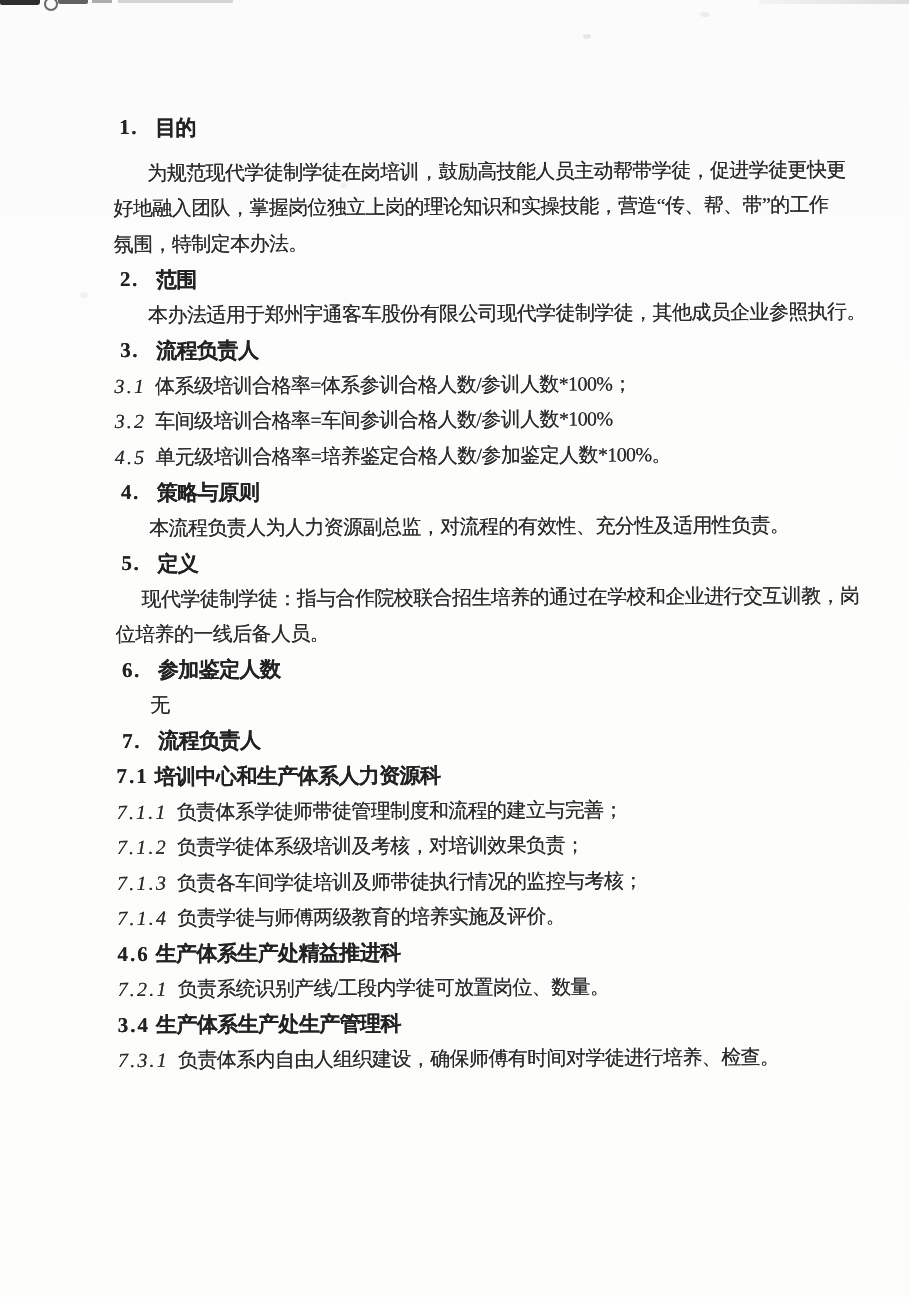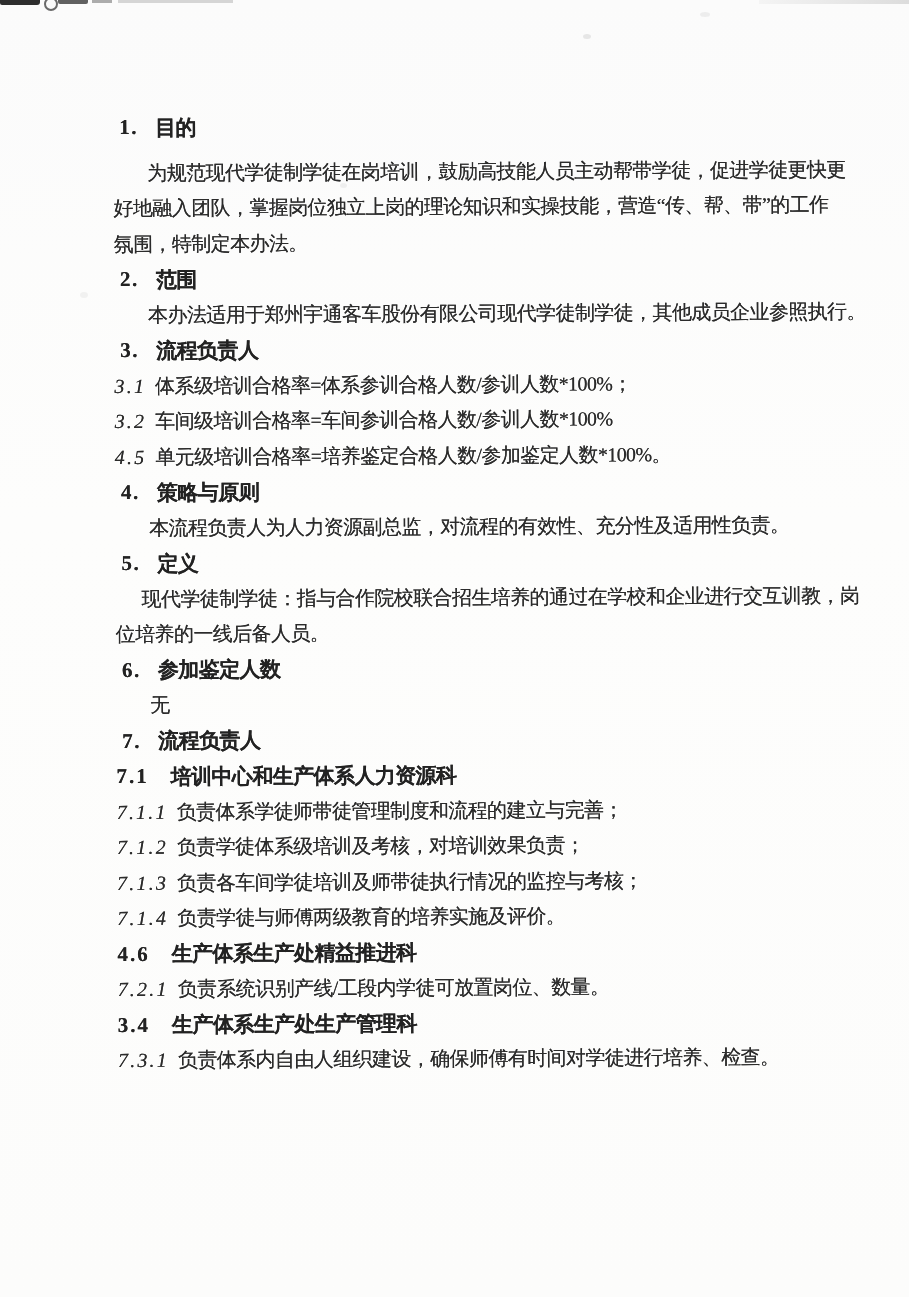--- a/index.html
+++ b/index.html
@@ -48,21 +48,21 @@
     letter-spacing: 1.5px;
   }
   .heading.space-after { margin-bottom: 10px; }
 
   .subheading {
     font-weight: 700;
     font-size: 21px;
     color: #222;
   }
   .subheading .num {
-    margin-right: 22px;
+    margin-right: 6px;
     letter-spacing: 2px;
   }
 
   .item .num {
     margin-right: 9px;
     letter-spacing: 2.2px;
     font-style: italic;
   }
 
   .para-first  { padding-left: 34px; }

